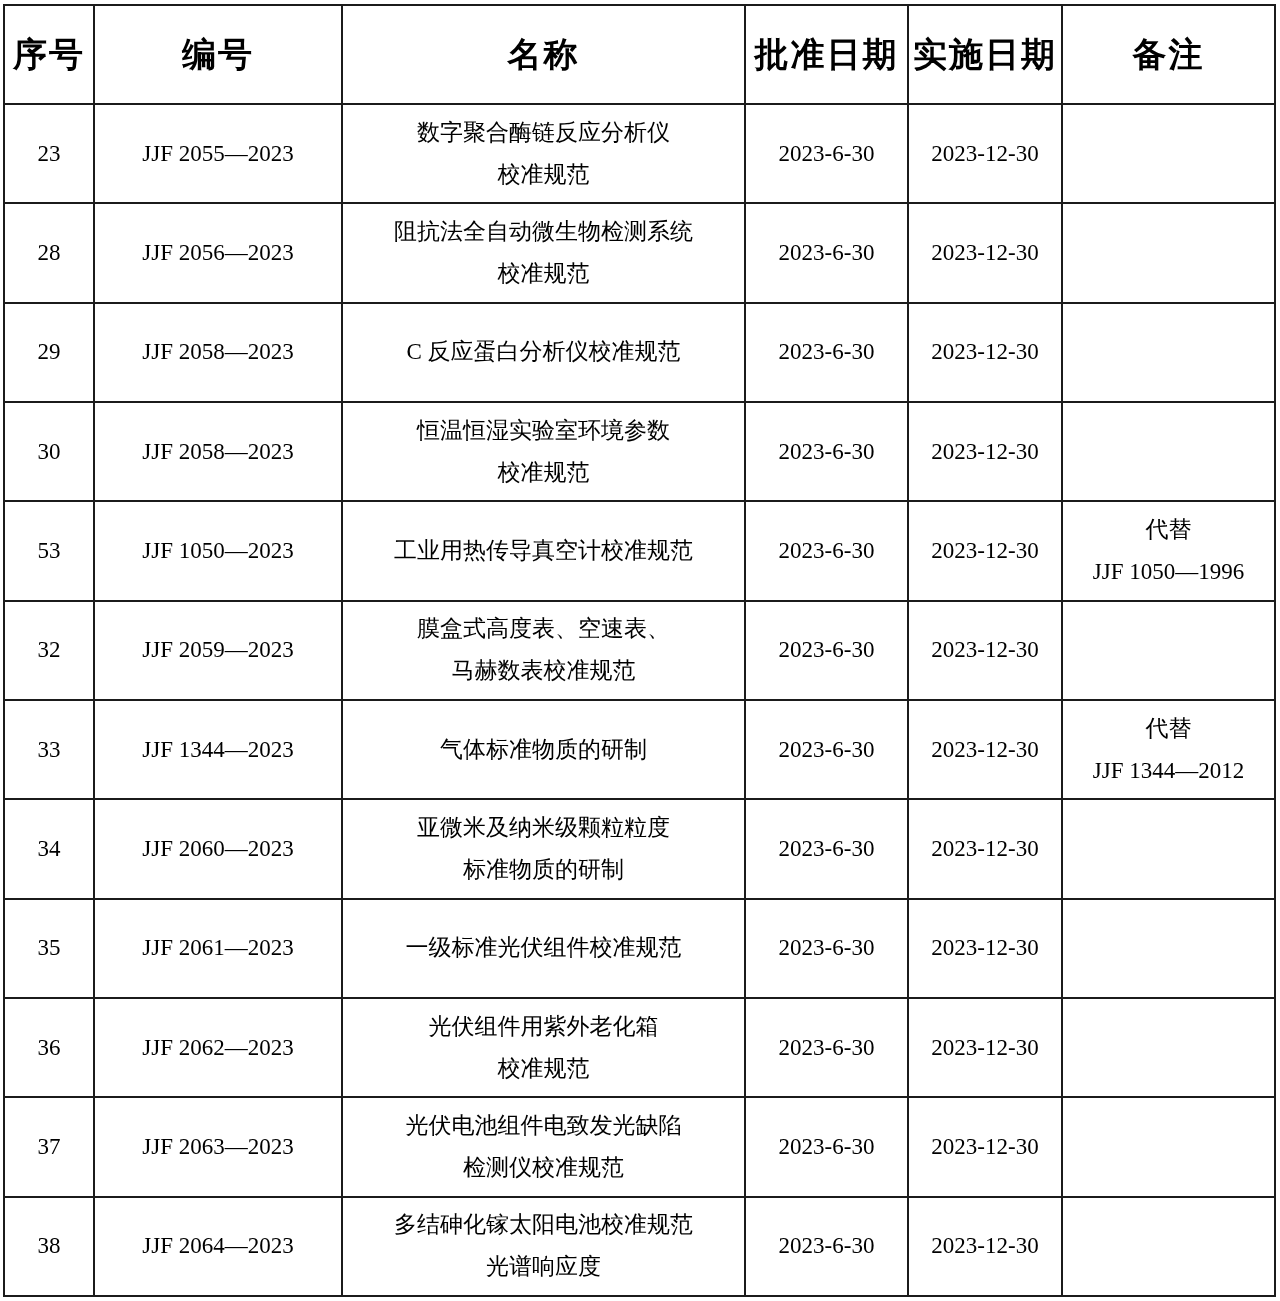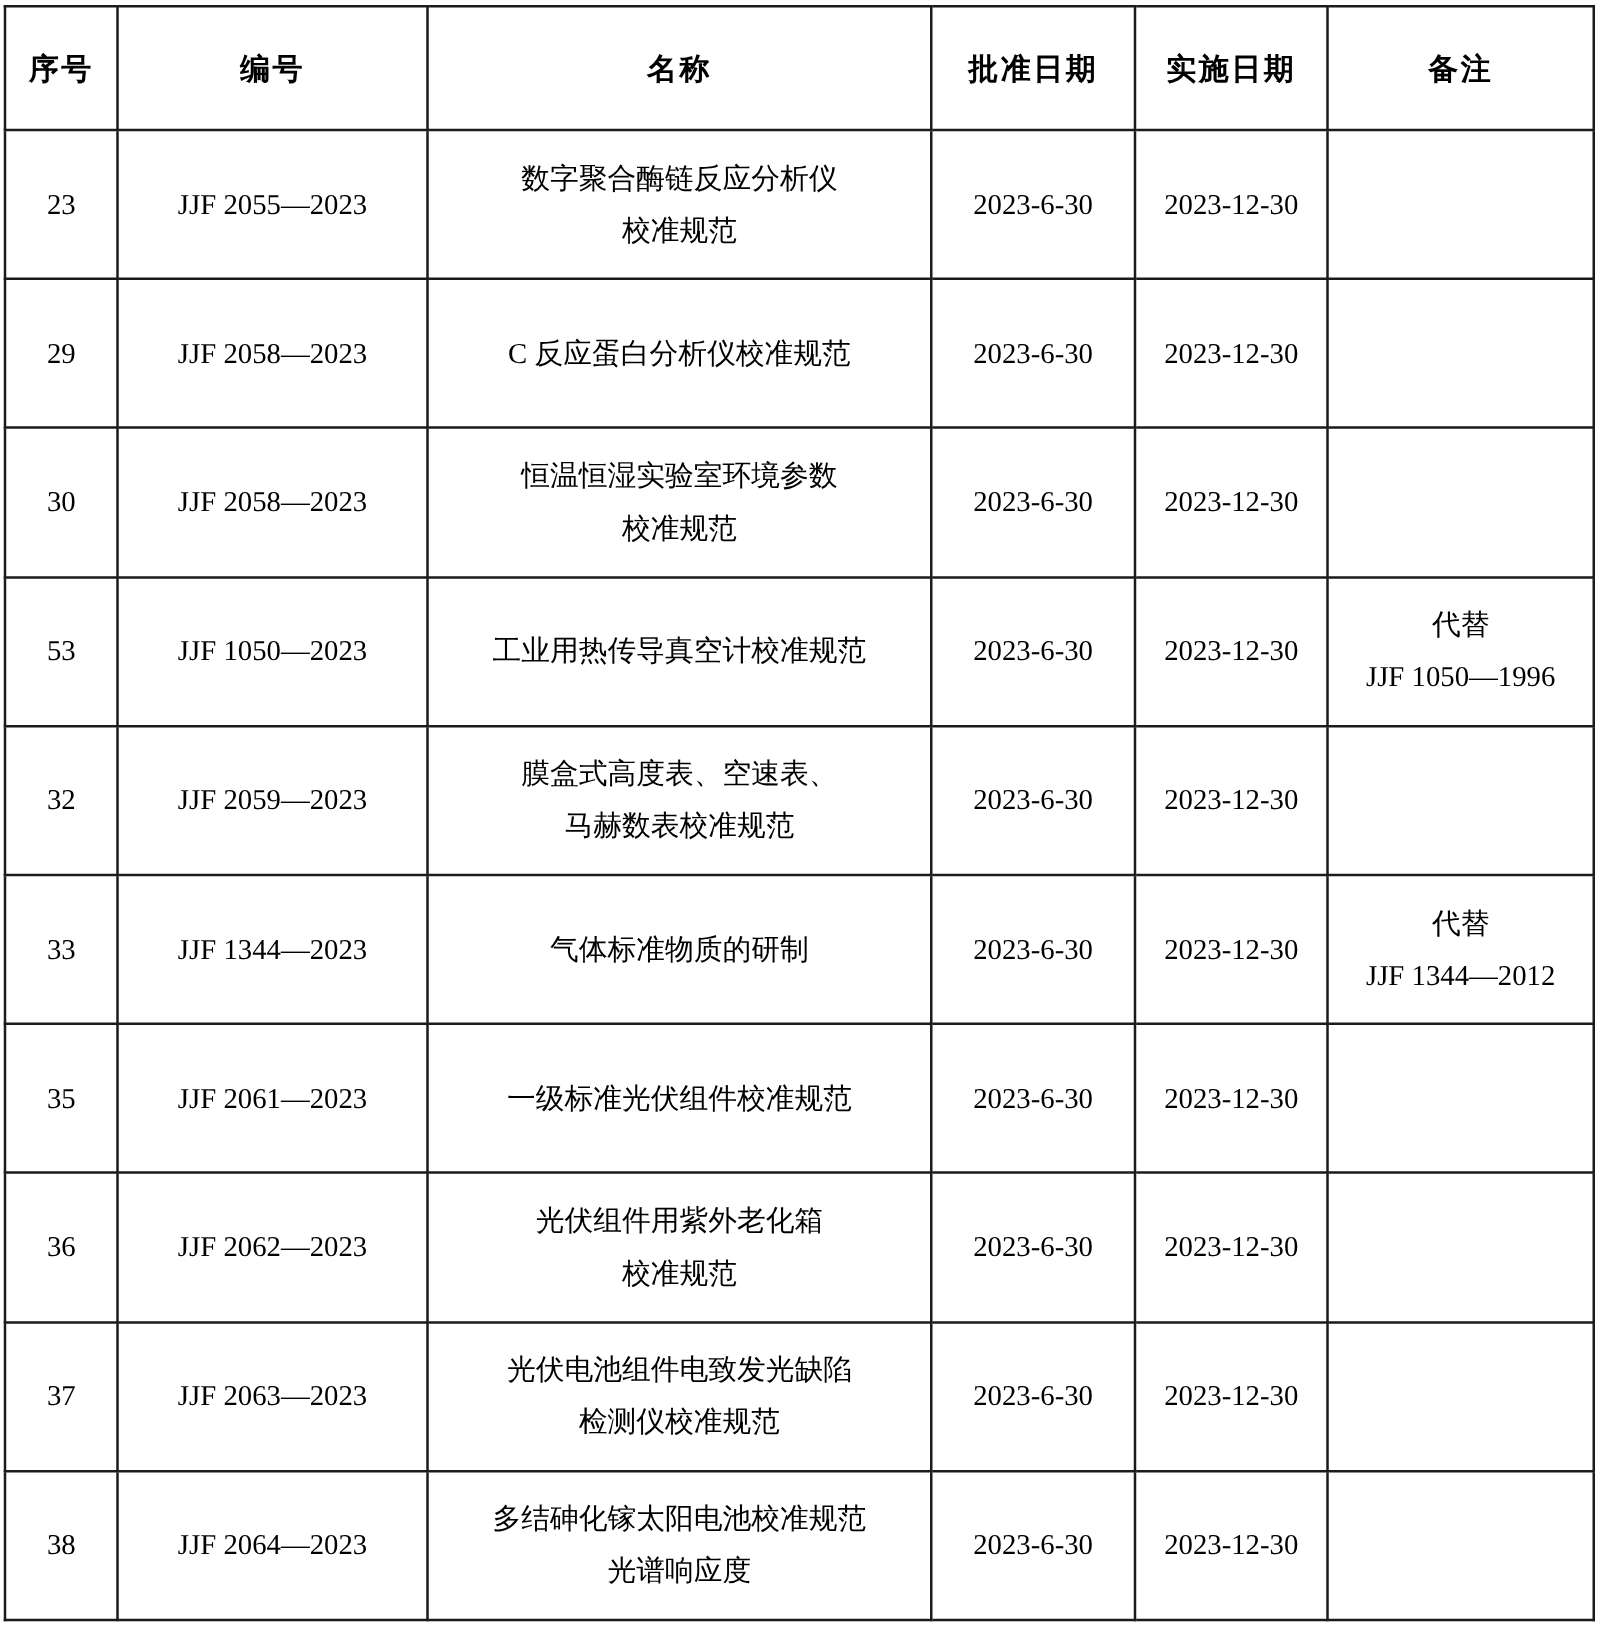--- a/index.html
+++ b/index.html
@@ -34,21 +34,21 @@
   }
   .doc-table thead tr {
     height: 99px;
   }
   .doc-table tbody tr {
     height: 99px;
   }
   .doc-table th {
     font-family: "Liberation Sans", "DejaVu Sans", sans-serif;
     font-weight: 700;
-    font-size: 24px;
+    font-size: 34px;
     letter-spacing: 2px;
   }
   .doc-table td {
     font-family: "Liberation Serif", "DejaVu Serif", serif;
     font-weight: 400;
     font-size: 23px;
     line-height: 42px;
     white-space: pre-line;
   }
   col.c-seq   { width: 90px;  }
@@ -78,20 +78,29 @@
       <th>批准日期</th>
       <th>实施日期</th>
       <th>备注</th>
     </tr>
   </thead>
   <tbody>
     <tr>
       <td>23</td>
       <td>JJF 2055—2023</td>
       <td>数字聚合酶链反应分析仪
+校准规范</td>
+      <td>2023-6-30</td>
+      <td>2023-12-30</td>
+      <td></td>
+    </tr>
+    <tr>
+      <td>28</td>
+      <td>JJF 2056—2023</td>
+      <td>阻抗法全自动微生物检测系统
 校准规范</td>
       <td>2023-6-30</td>
       <td>2023-12-30</td>
       <td></td>
     </tr>
     <tr>
       <td>29</td>
       <td>JJF 2058—2023</td>
       <td>C 反应蛋白分析仪校准规范</td>
       <td>2023-6-30</td>
@@ -128,20 +137,29 @@
     <tr>
       <td>33</td>
       <td>JJF 1344—2023</td>
       <td>气体标准物质的研制</td>
       <td>2023-6-30</td>
       <td>2023-12-30</td>
       <td>代替
 JJF 1344—2012</td>
     </tr>
     <tr>
+      <td>34</td>
+      <td>JJF 2060—2023</td>
+      <td>亚微米及纳米级颗粒粒度
+标准物质的研制</td>
+      <td>2023-6-30</td>
+      <td>2023-12-30</td>
+      <td></td>
+    </tr>
+    <tr>
       <td>35</td>
       <td>JJF 2061—2023</td>
       <td>一级标准光伏组件校准规范</td>
       <td>2023-6-30</td>
       <td>2023-12-30</td>
       <td></td>
     </tr>
     <tr>
       <td>36</td>
       <td>JJF 2062—2023</td>

